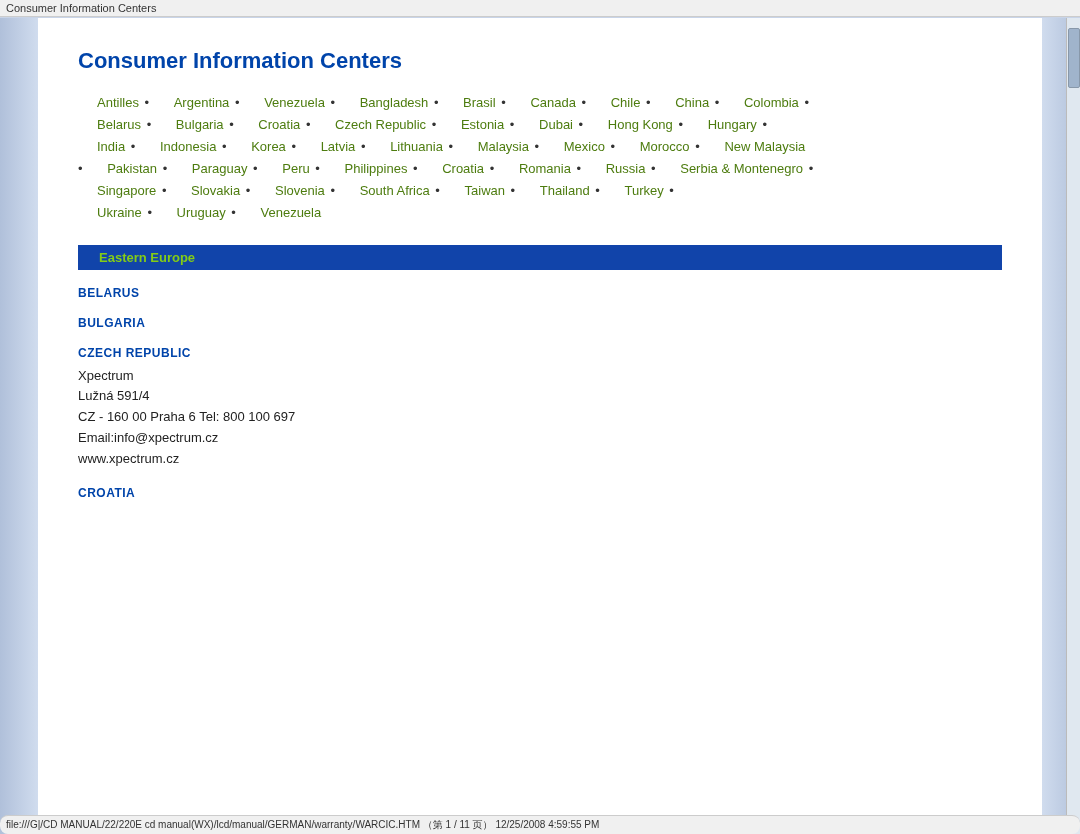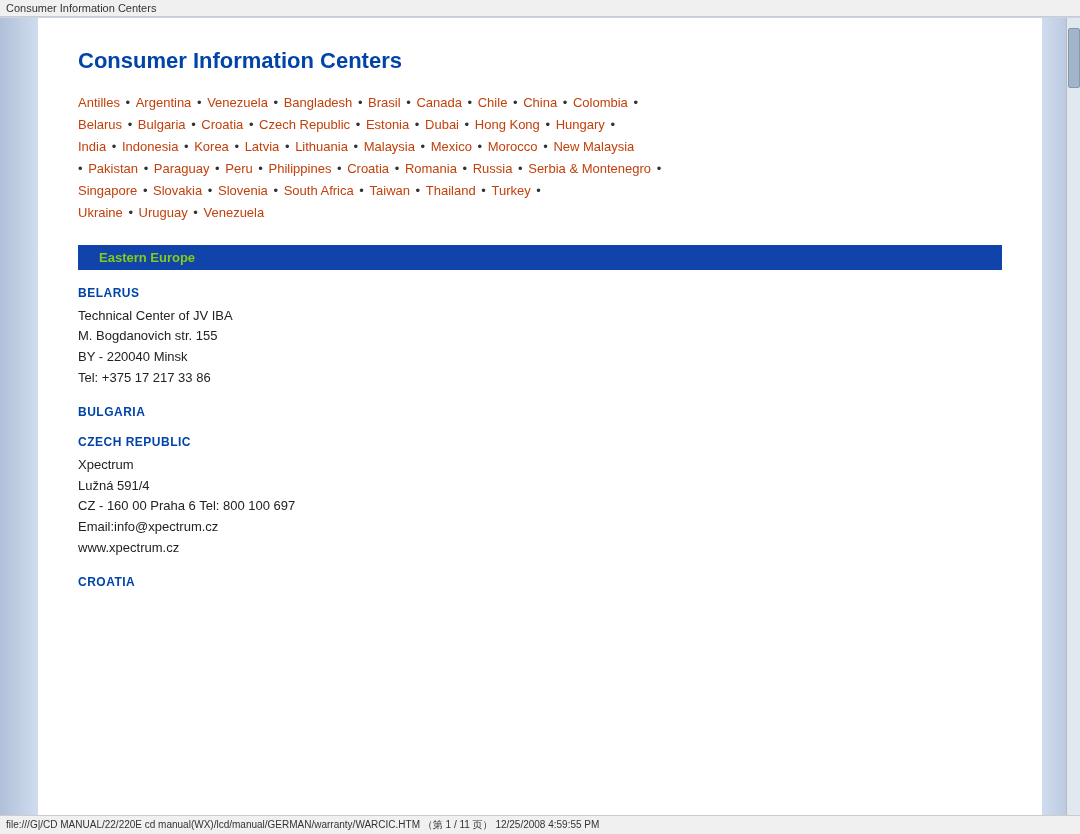--- a/index.html
+++ b/index.html
@@ -84,22 +84,23 @@
       font-weight: bold;
       margin-bottom: 18px;
     }
 
     .links-section {
       margin-bottom: 20px;
       line-height: 1.7;
     }
 
     .links-section a {
-      color: #c2410c;
+      color: #4d7c0f;
       text-decoration: none;
+      margin-left: 19px;
     }
 
     .links-section span.sep {
       color: #333;
       margin: 0 2px;
     }
 
     .section-header {
       background-color: #1144aa;
       color: #84cc16;
@@ -129,20 +130,21 @@
     #status-bar {
       background-color: #f0f0f0;
       border-top: 1px solid #ccc;
       padding: 2px 6px;
       font-size: 10px;
       color: #333;
       position: fixed;
       bottom: 0;
       left: 0;
       width: 100%;
+      border-radius: 8px;
     }
   </style>
 </head>
 <body>
 
 <div id="title-bar">
   <span>Consumer Information Centers</span>
 </div>
 
 <div id="layout">
@@ -197,26 +199,20 @@
       <a href="#">Uruguay</a><span class="sep"> • </span>
       <a href="#">Venezuela</a>
     </div>
 
     <div class="section-header">
       <span>Eastern Europe</span>
     </div>
 
     <div>
       <div class="country-title">BELARUS</div>
-      <div class="country-info">
-        Technical Center of JV IBA<br>
-        M. Bogdanovich str. 155<br>
-        BY - 220040 Minsk<br>
-        Tel: +375 17 217 33 86
-      </div>
     </div>
 
     <div>
       <div class="country-title">BULGARIA</div>
     </div>
 
     <div>
       <div class="country-title">CZECH REPUBLIC</div>
       <div class="country-info">
         Xpectrum<br>

